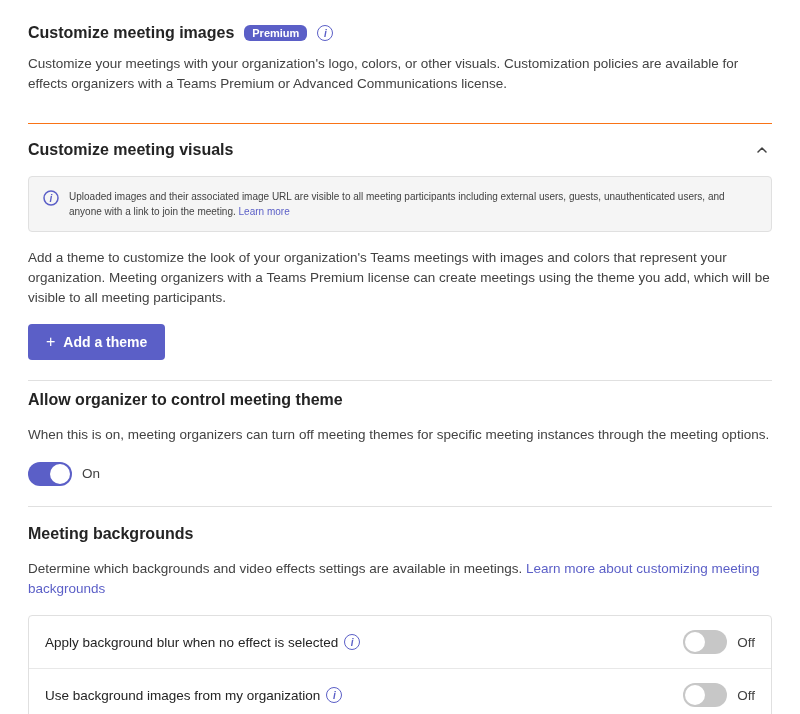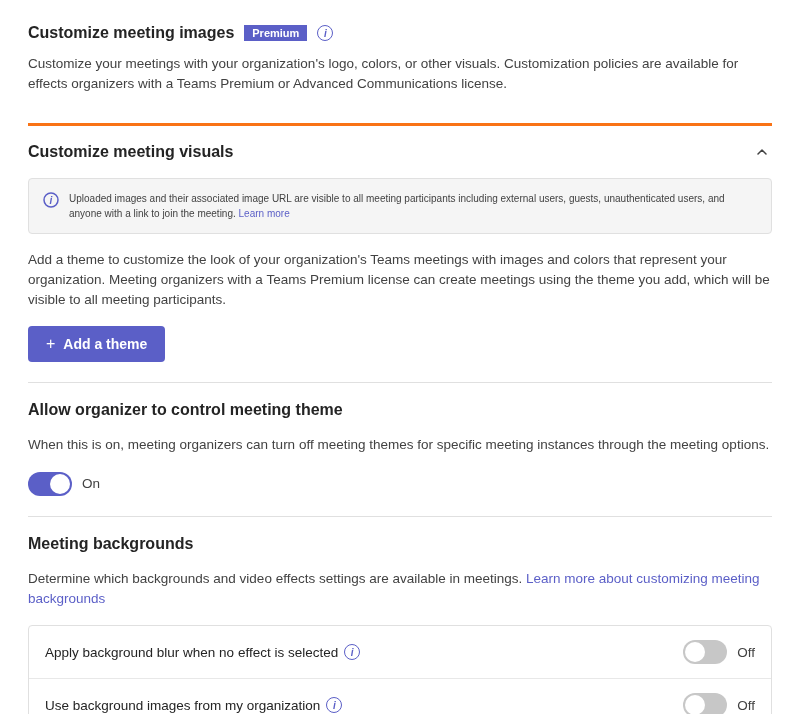--- a/index.html
+++ b/index.html
@@ -22,21 +22,21 @@
       font-size: 16px;
       font-weight: 700;
       color: #242424;
     }
     .premium-badge {
       background: #5b5fc7;
       color: #fff;
       font-size: 11px;
       font-weight: 600;
       padding: 2px 8px;
-      border-radius: 0;
+      border-radius: 6px;
     }
     .info-icon-circle {
       width: 16px;
       height: 16px;
       border-radius: 50%;
       border: 1.5px solid #5b5fc7;
       color: #5b5fc7;
       font-size: 10px;
       display: inline-flex;
       align-items: center;
@@ -47,21 +47,21 @@
     }
     .page-description {
       font-size: 13.5px;
       color: #424242;
       line-height: 1.5;
       margin-bottom: 28px;
       max-width: 720px;
     }
 
     .section {
-      border-top: 3px solid #f97316;
+      border-top: 1px solid #f97316;
       padding-top: 16px;
       margin-bottom: 20px;
     }
     .section-header {
       display: flex;
       align-items: center;
       justify-content: space-between;
       margin-bottom: 16px;
     }
     .section-title {
@@ -127,21 +127,21 @@
       font-weight: 600;
       cursor: pointer;
     }
     .plus-icon {
       font-size: 16px;
       font-weight: 300;
     }
 
     .section2 {
       border-top: 1px solid #e0e0e0;
-      padding-top: 18px;
+      padding-top: 10px;
       margin-bottom: 20px;
     }
 
     .toggle-row {
       display: flex;
       align-items: center;
       gap: 10px;
       margin-top: 4px;
     }
     .toggle {

